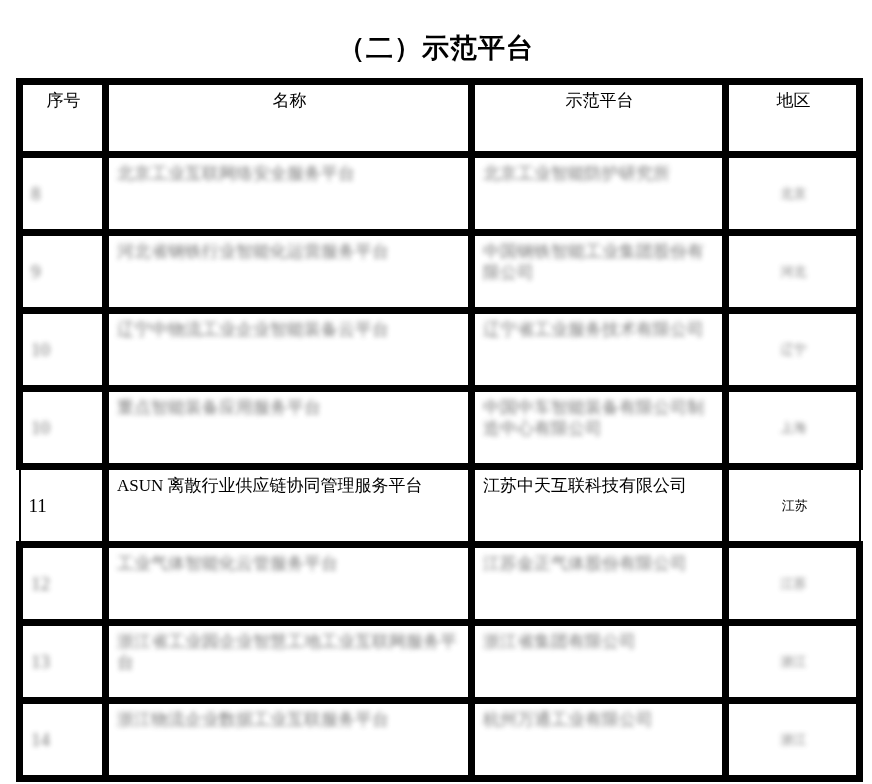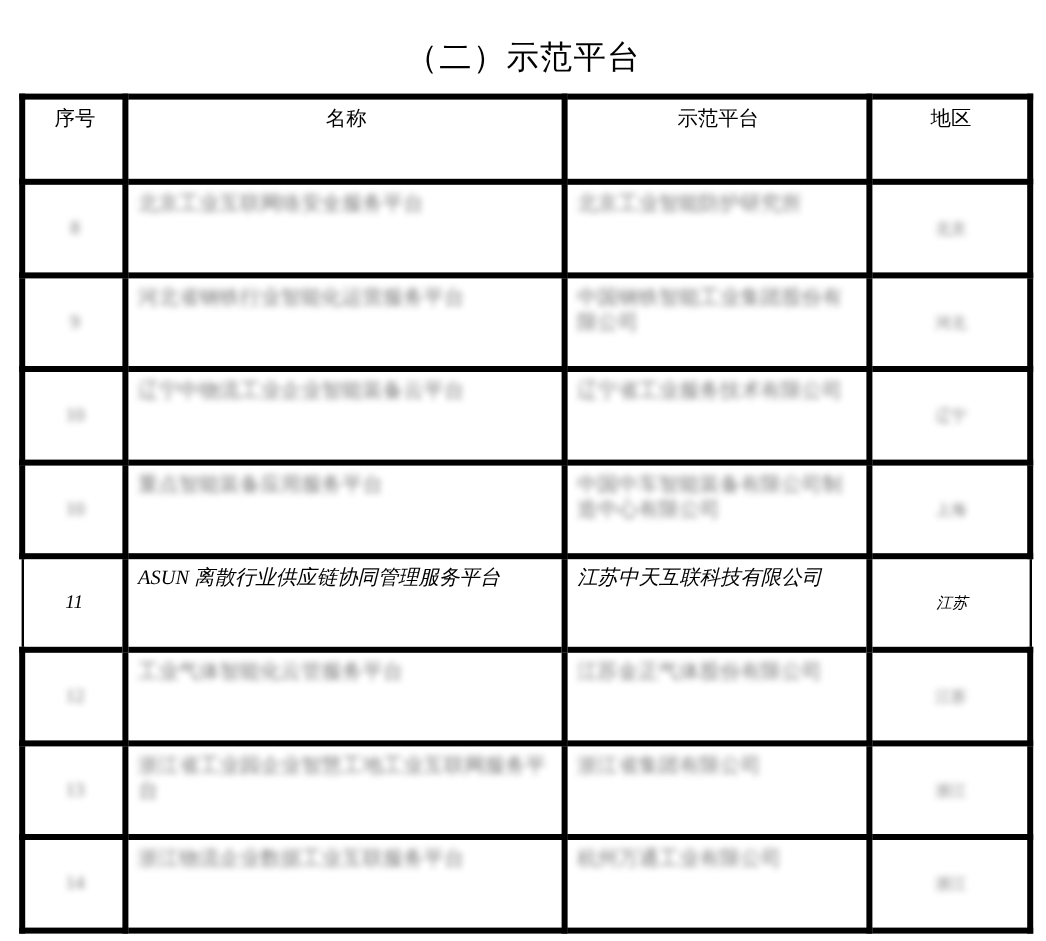--- a/index.html
+++ b/index.html
@@ -17,60 +17,60 @@
   .page {
     position: relative;
     width: 872px;
     height: 784px;
     background: #ffffff;
   }
   .doc-title {
     text-align: center;
     font-family: "DejaVu Serif", serif;
     font-size: 27px;
-    font-weight: normal;
+    font-weight: bold;
     letter-spacing: 1px;
     padding-top: 30px;
     padding-bottom: 12px;
     color: #000;
   }
   .table-wrap {
     margin: 0 16px;
   }
   table.main-table {
     width: 840px;
     border-collapse: collapse;
     table-layout: fixed;
   }
   table.main-table td,
   table.main-table th {
-    border: 5px solid #000000;
+    border: 7px solid #000000;
     vertical-align: top;
     padding: 6px 6px 6px 8px;
     font-size: 17px;
     line-height: 1.22;
   }
   thead th {
     text-align: center;
     vertical-align: middle;
     font-weight: normal;
     font-size: 20px;
     height: 54px;
     padding: 0;
   }
   col.c-idx   { width: 86px; }
   col.c-name  { width: 366px; }
   col.c-org   { width: 254px; }
   col.c-area  { width: 134px; }
 
   tbody tr { height: 78px; }
   tbody td.idx {
-    text-align: center;
+    text-align: left;
     vertical-align: middle;
-    font-size: 16px;
+    font-size: 19px;
   }
   tbody td.area {
     text-align: center;
     vertical-align: middle;
     font-size: 13px;
   }
   tbody td.name, tbody td.org {
     text-align: left;
     vertical-align: top;
   }
@@ -79,21 +79,20 @@
     color: #5a5a5a;
     filter: blur(2.6px);
     -webkit-filter: blur(2.6px);
     opacity: .82;
   }
   
   tr.focus td {
     border-top: 2px solid #000;
     border-bottom: 2px solid #000;
     color: #000;
-    font-style: italic;
   }
   tr.focus td.idx { border-left: 2px solid #000; }
   tr.focus td.area { border-right: 2px solid #000; }
 </style>
 </head>
 <body>
 
 <div class="page">
 
   <div class="doc-title">（二）示范平台</div>

